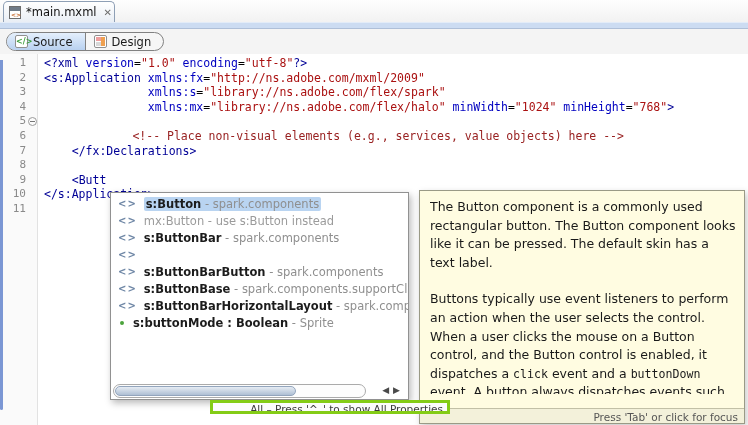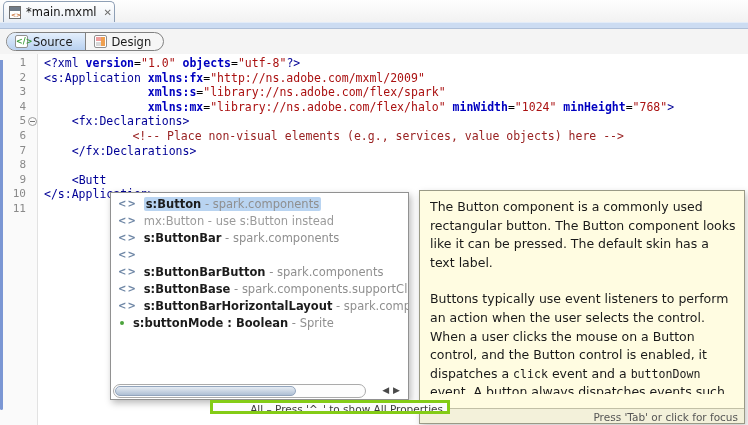--- a/index.html
+++ b/index.html
@@ -41,21 +41,21 @@
   .design-c { position:absolute; left:1px; top:6px; width:5px; height:4px; background:#d8d8d8; }
   
   .editor { position:absolute; left:0; top:54px; right:0; bottom:0; background:#fff; }
   .ruler { position:absolute; left:0; top:0; width:38px; height:100%;
     background:#fafafa; border-right:1px solid #e2e2e2; }
   .linenum { position:absolute; right:11px; font-family:"DejaVu Sans Mono",monospace;
     font-size:11px; line-height:14.6px; color:#8a8a8a; }
   .codeline { position:absolute; left:44px; font-family:"DejaVu Sans Mono",monospace;
     font-size:11.5px; line-height:14.6px; white-space:pre; color:#000; }
   .tok-tag { color:var(--c-tag); }
-  .tok-attr { color:var(--c-attr);font-weight:bold; }
+  .tok-attr { color:var(--c-attr); }
   .tok-str { color:var(--c-str); }
   .tok-comment { color:var(--c-comment);margin-left:33px; }
   .tok-plain { color:#000; }
   .fold { position:absolute; left:28px; top:117px; width:9px; height:9px;
     border:1px solid #9a9a9a; border-radius:50%; background:#fcfcfc; }
   .fold::after { content:""; position:absolute; left:1px; right:1px; top:3px; height:1px;
     background:#777; }
   .leftstrip { position:absolute; left:0; top:60px; width:3px; height:350px;
     background:#7b97d4; border-radius:0 0 2px 2px; z-index:2; }
   
@@ -136,25 +136,25 @@
       <div class="linenum" style="top: 45.8px;">4</div>
       <div class="linenum" style="top: 60.4px;">5</div>
       <div class="linenum" style="top: 75px;">6</div>
       <div class="linenum" style="top: 89.6px;">7</div>
       <div class="linenum" style="top: 104.2px;">8</div>
       <div class="linenum" style="top: 118.8px;">9</div>
       <div class="linenum" style="top: 133.4px;">10</div>
       <div class="linenum" style="top: 148px;">11</div>
     </div>
   <div id="code-layer">
-      <div class="codeline" style="top: 2px;"><span class="tok-tag">&lt;?xml </span><span class="tok-attr">version</span><span class="tok-plain">=</span><span class="tok-str">"1.0"</span><span class="tok-plain"> </span><span class="tok-attr">objects</span><span class="tok-plain">=</span><span class="tok-str">"utf-8"</span><span class="tok-tag">?&gt;</span></div>
+      <div class="codeline" style="top: 2px;"><span class="tok-tag">&lt;?xml </span><span class="tok-attr">version</span><span class="tok-plain">=</span><span class="tok-str">"1.0"</span><span class="tok-plain"> </span><span class="tok-attr">encoding</span><span class="tok-plain">=</span><span class="tok-str">"utf-8"</span><span class="tok-tag">?&gt;</span></div>
       <div class="codeline" style="top: 16.6px;"><span class="tok-tag">&lt;s:Application </span><span class="tok-attr">xmlns:fx</span><span class="tok-plain">=</span><span class="tok-str">"http://ns.adobe.com/mxml/2009"</span></div>
       <div class="codeline" style="top: 31.2px;"><span class="tok-plain">               </span><span class="tok-attr">xmlns:s</span><span class="tok-plain">=</span><span class="tok-str">"library://ns.adobe.com/flex/spark"</span></div>
       <div class="codeline" style="top: 45.8px;"><span class="tok-plain">               </span><span class="tok-attr">xmlns:mx</span><span class="tok-plain">=</span><span class="tok-str">"library://ns.adobe.com/flex/halo"</span><span class="tok-plain"> </span><span class="tok-attr">minWidth</span><span class="tok-plain">=</span><span class="tok-str">"1024"</span><span class="tok-plain"> </span><span class="tok-attr">minHeight</span><span class="tok-plain">=</span><span class="tok-str">"768"</span><span class="tok-tag">&gt;</span></div>
-      <div class="codeline" style="top: 60.4px;"><span class="tok-plain">    </span><span class="tok-tag">&lt;fx:Declarations&gt;</span></div>
+      <div class="codeline" style="top: 60.4px;"><span class="tok-plain">    </span></div>
       <div class="codeline" style="top: 75px;"><span class="tok-plain">        </span><span class="tok-comment">&lt;!-- Place non-visual elements (e.g., services, value objects) here --&gt;</span></div>
       <div class="codeline" style="top: 89.6px;"><span class="tok-plain">    </span><span class="tok-tag">&lt;/fx:Declarations&gt;</span></div>
       <div class="codeline" style="top: 104.2px;"></div>
       <div class="codeline" style="top: 118.8px;"><span class="tok-plain">    </span><span class="tok-tag">&lt;Butt</span></div>
       <div class="codeline" style="top: 133.4px;"><span class="tok-tag">&lt;/s:Application&gt;</span></div>
       <div class="codeline" style="top: 148px;"></div>
     </div>
 </div>
 <div class="fold"></div>
 <div class="leftstrip"></div>

